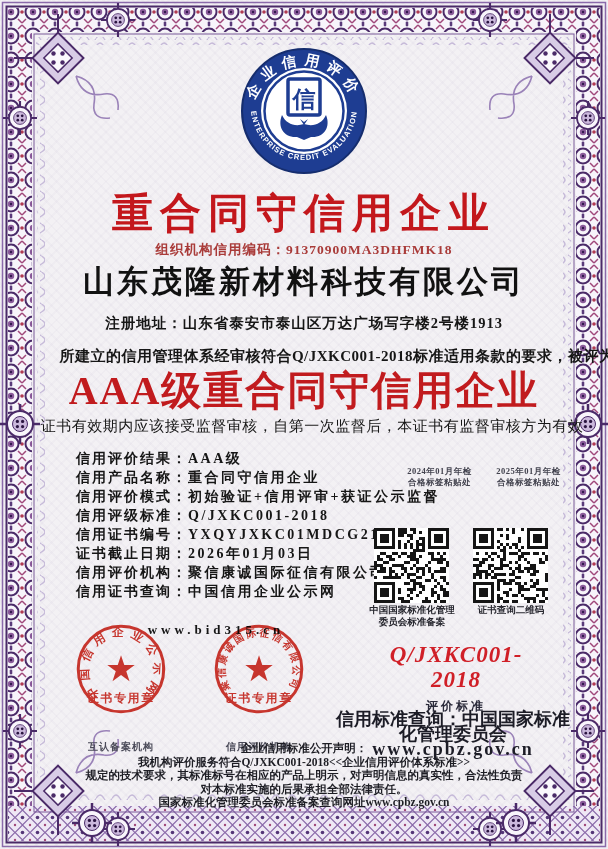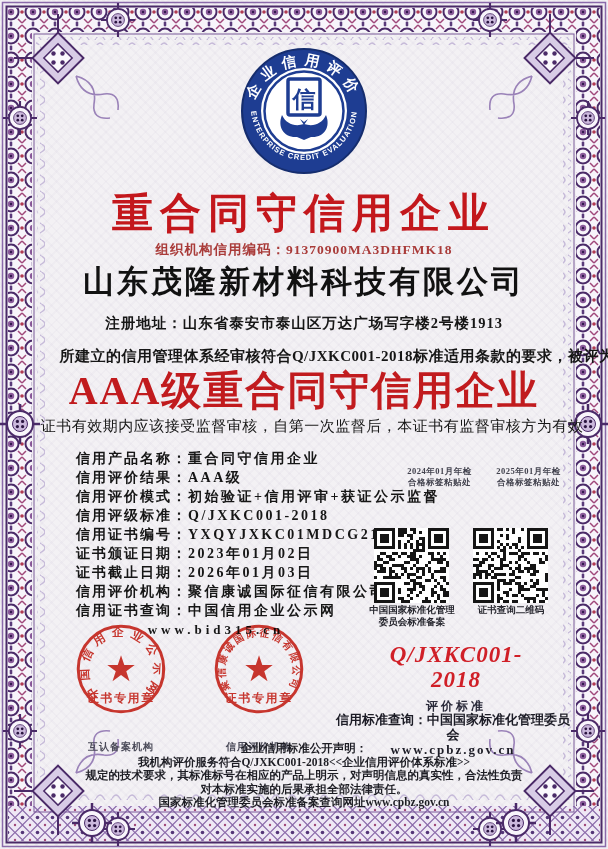--- a/index.html
+++ b/index.html
@@ -53,21 +53,21 @@
   .seal-cap-1{left:214px;top:740px;width:90px;}
   .ring-a{font-size:12.5px;letter-spacing:6.5px;font-weight:bold;}
   .ring-b{font-size:10.5px;letter-spacing:2.5px;font-weight:bold;}
 
   .std-code{left:356px;top:642px;width:200px;text-align:center;
             font-size:23px;line-height:25px;font-weight:900;font-style:italic;
             color:#d01f27;letter-spacing:1px;}
   .std-label{left:356px;top:698px;width:200px;text-align:center;
              font-size:12px;font-weight:bold;color:#2a2a3a;letter-spacing:3px;}
   .std-query{left:330px;top:712px;width:246px;text-align:center;
-             font-size:13px;line-height:15px;font-weight:bold;color:#1c1c26;}
+             font-size:18px;line-height:15px;font-weight:bold;color:#1c1c26;}
   .std-query .url{letter-spacing:2px;}
 
   .footer{left:40px;top:742px;width:528px;text-align:center;
           font-size:11.5px;line-height:13.5px;font-weight:bold;color:#1d1d24;}
 </style>
 </head>
 <body>
 
 <div id="cert">
 
@@ -165,26 +165,25 @@
 
   <div class="abs ctr title">重合同守信用企业</div>
   <div class="abs ctr org-line"><span>组织机构信用编码：</span><span>91370900MA3DHFMK18</span></div>
   <div class="abs ctr company">山东茂隆新材料科技有限公司</div>
   <div class="abs ctr address">注册地址：山东省泰安市泰山区万达广场写字楼2号楼1913</div>
   <div class="abs ctr stmt1">所建立的信用管理体系经审核符合Q/JXKC001-2018标准适用条款的要求，被评为</div>
   <div class="abs ctr award">AAA级重合同守信用企业</div>
   <div class="abs ctr stmt2">证书有效期内应该接受监督审核，自第一次监督后，本证书有监督审核方为有效</div>
 
   <div class="abs details">
+    <div class="row"><span class="lbl">信用评价结果：</span><span class="val">AAA级</span></div>
     <div class="row"><span class="lbl">信用产品名称：</span><span class="val">重合同守信用企业</span></div>
-    <div class="row"><span class="lbl">信用评价结果：</span><span class="val">AAA级</span></div>
     <div class="row"><span class="lbl">信用评价模式：</span><span class="val">初始验证+信用评审+获证公示监督</span></div>
     <div class="row"><span class="lbl">信用评级标准：</span><span class="val">Q/JXKC001-2018</span></div>
     <div class="row"><span class="lbl">信用证书编号：</span><span class="val">YXQYJXKC01MDCG21317</span></div>
-    <div class="row"><span class="lbl">证书颁证日期：</span><span class="val">2023年01月02日</span></div>
     <div class="row"><span class="lbl">证书截止日期：</span><span class="val">2026年01月03日</span></div>
     <div class="row"><span class="lbl">信用评价机构：</span><span class="val">聚信康诚国际征信有限公司</span></div>
     <div class="row"><span class="lbl">信用证书查询：</span><span class="val">中国信用企业公示网</span></div>
   </div>
   <div class="abs website">www.bid315.cn</div>
 
   <div class="abs annual">
     <div class="chk">
       <div>2024年01月年检</div>
         <div>合格标签粘贴处</div>

